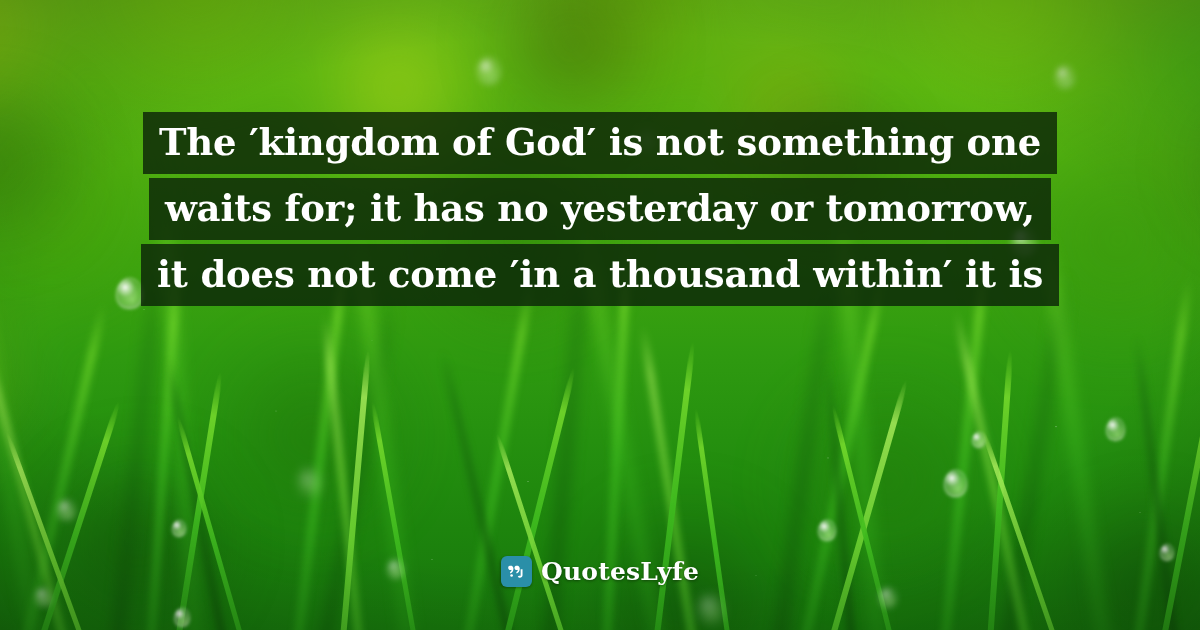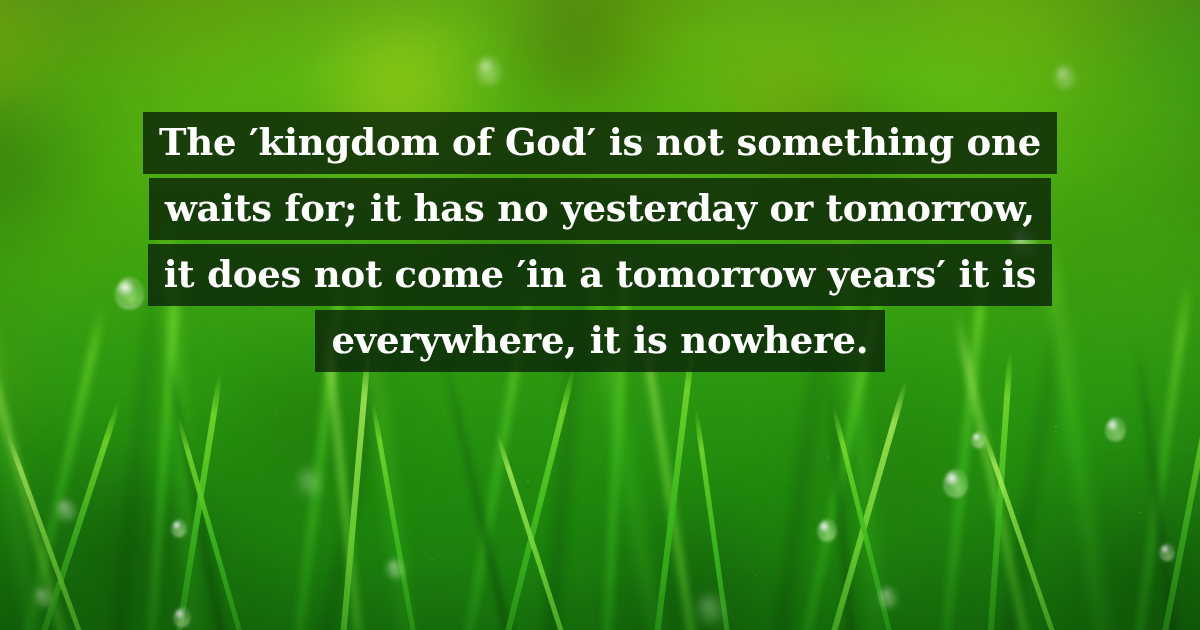--- a/index.html
+++ b/index.html
@@ -315,20 +315,30 @@
     <div class="drop blur2" style="left:36px;  top:588px; width:15px; height:18px;"></div>
 
     <div class="vignette"></div>
   </div>
 
   <div class="content">
 
     <div class="quote-block">
       <span class="quote-line">The ′kingdom of God′ is not something one</span>
       <span class="quote-line">waits for; it has no yesterday or tomorrow,</span>
-      <span class="quote-line">it does not come ′in a tomorrow years′ it is</span>
-      <span class="quote-line">everywhere, it is nowhere.</span>
+      <span class="quote-line">it does not come ′in a thousand within′ it is</span>
     </div>
 
 
+    <div class="brand">
+      <span class="brand-mark">
+        <svg width="21" height="21" viewBox="0 0 24 24" aria-hidden="true">
+          <path d="M5.2 5.0c-1.5 0-2.7 1.2-2.7 2.7s1.2 2.7 2.7 2.7c.45 0 .87-.11 1.24-.3-.2 1.25-1.0 2.2-2.0 2.6l.62 1.5c2.1-.8 3.5-2.8 3.5-5.4 0-2.2-1.35-3.8-3.37-3.8z" fill="#ffffff"></path>
+          <path d="M12.4 5.0c-1.5 0-2.7 1.2-2.7 2.7s1.2 2.7 2.7 2.7c.45 0 .87-.11 1.24-.3-.2 1.25-1.0 2.2-2.0 2.6l.62 1.5c2.1-.8 3.5-2.8 3.5-5.4 0-2.2-1.35-3.8-3.37-3.8z" fill="#ffffff"></path>
+          <path d="M16.6 9.3h2.3v7.0c0 1.6-1.3 2.9-2.9 2.9-1.1 0-2.05-.6-2.55-1.5l1.9-1.1c.13.25.38.4.65.4.42 0 .75-.33.75-.75V9.3z" fill="#ffffff"></path>
+          <circle cx="6.4" cy="16.6" r="1.5" fill="#ffffff"></circle>
+        </svg>
+      </span>
+      <span class="brand-name">QuotesLyfe</span>
+    </div>
 
   </div>
 </div>
 
 </body></html>

